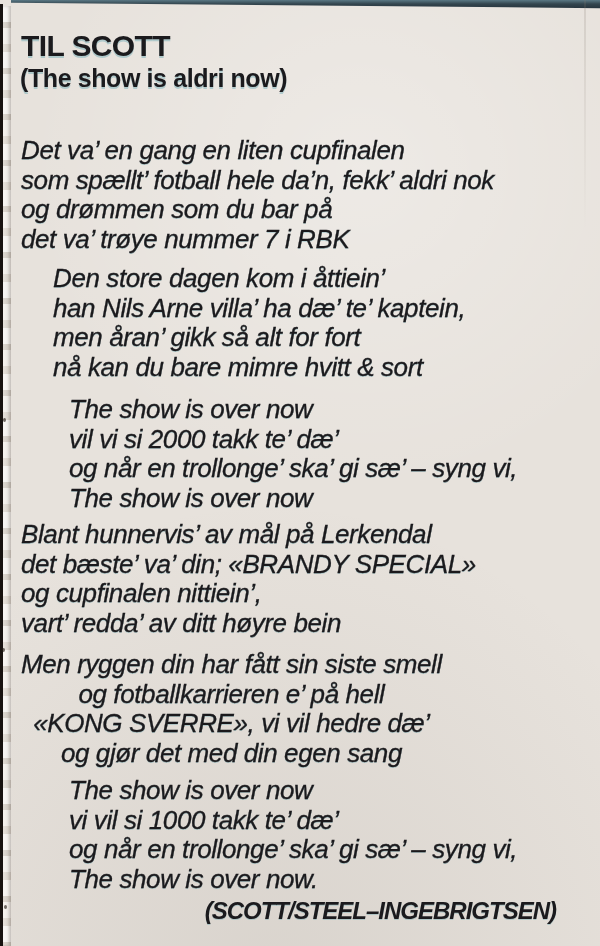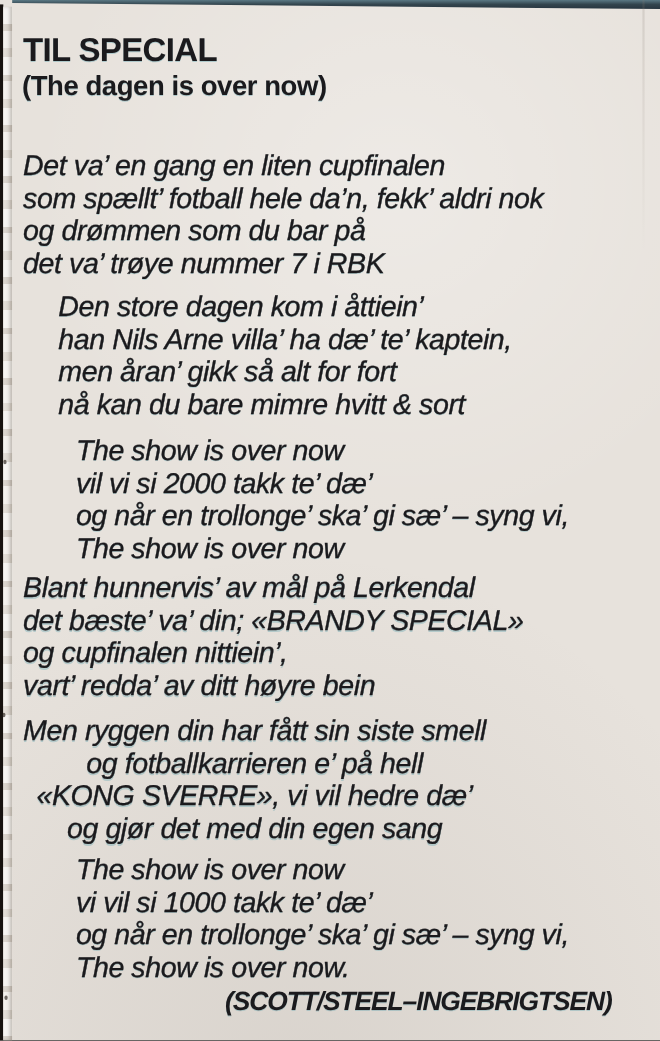--- a/index.html
+++ b/index.html
@@ -115,22 +115,22 @@
 <div class="page">
 
   <div class="top-bar"></div>
   <div class="left-black"></div>
   <div class="left-torn"></div>
   <div class="speck" style="left:2px; top:648px;"></div>
   <div class="speck" style="left:4px; top:905px;"></div>
   <div class="speck" style="left:3px; top:418px;"></div>
   <div class="crease"></div>
 
-  <h1 class="title">TIL SPECIAL</h1>
-  <h2 class="subtitle">(The dagen is over now)</h2>
+  <h1 class="title">TIL SCOTT</h1>
+  <h2 class="subtitle">(The show is aldri now)</h2>
 
   <div class="stanza verse" style="top:136px;">
     <div class="line">Det va’ en gang en liten cupfinalen</div>
     <div class="line">som spællt’ fotball hele da’n, fekk’ aldri nok</div>
     <div class="line">og drømmen som du bar på</div>
     <div class="line">det va’ trøye nummer 7 i RBK</div>
   </div>
 
   <div class="stanza verse" style="top:264px;margin-left:32px;">
     <div class="line">Den store dagen kom i åttiein’</div>

